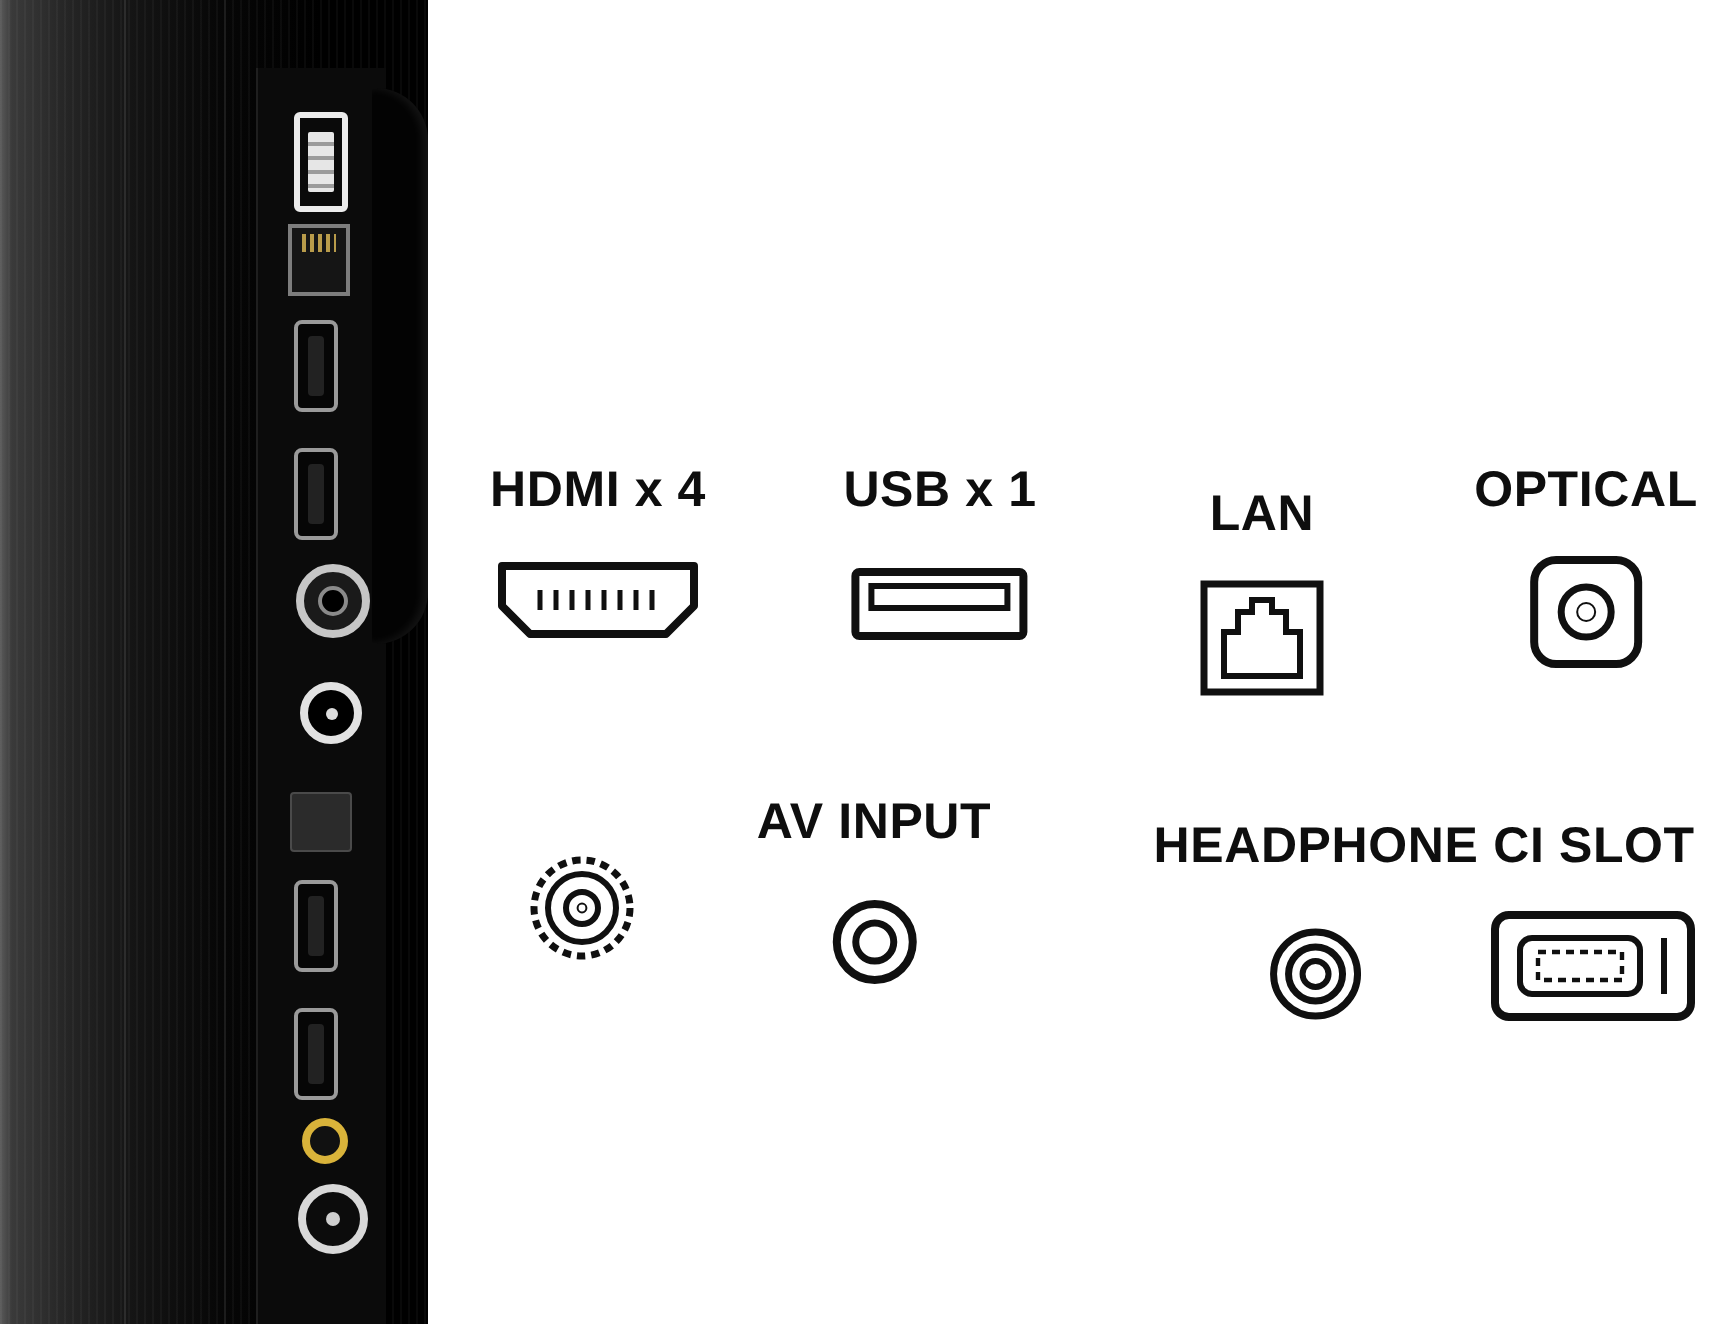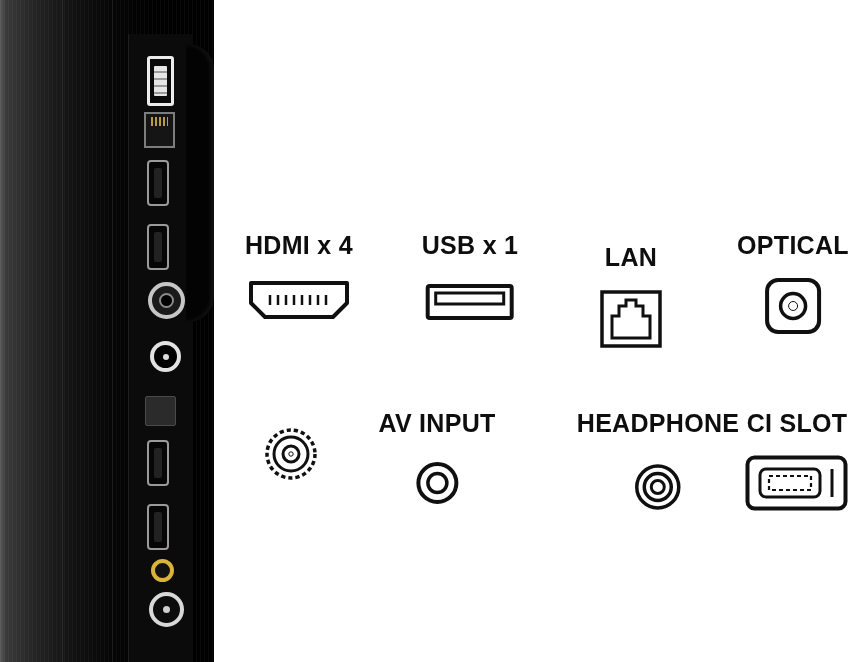--- a/index.html
+++ b/index.html
@@ -58,21 +58,21 @@
   .ic.mt6{margin-top:22px;}
   .ic.mt8{margin-top:24px;}
   svg{display:block;}
   svg *{stroke:#101010;fill:none;}
 
   #i-hdmi{left:299px;top:231px;}
   #i-usb{left:470px;top:231px;}
   #i-lan{left:631px;top:231px;margin-top:12px;}
   #i-optical{left:793px;top:231px;}
   #i-cable{left:291px;top:409px;}
-  #i-av{left:437px;top:409px;}
+  #i-av{left:437px;top:397px;}
   #i-head{left:619px;top:409px;margin-left:39px;}
   #i-ci{left:797px;top:409px;}
 </style>
 </head>
 <body>
 
 <div id="tv">
   <div class="texture"></div>
   <div class="seam" style="left:62px"></div>
   <div class="seam" style="left:112px;background:#1c1c1c"></div>

